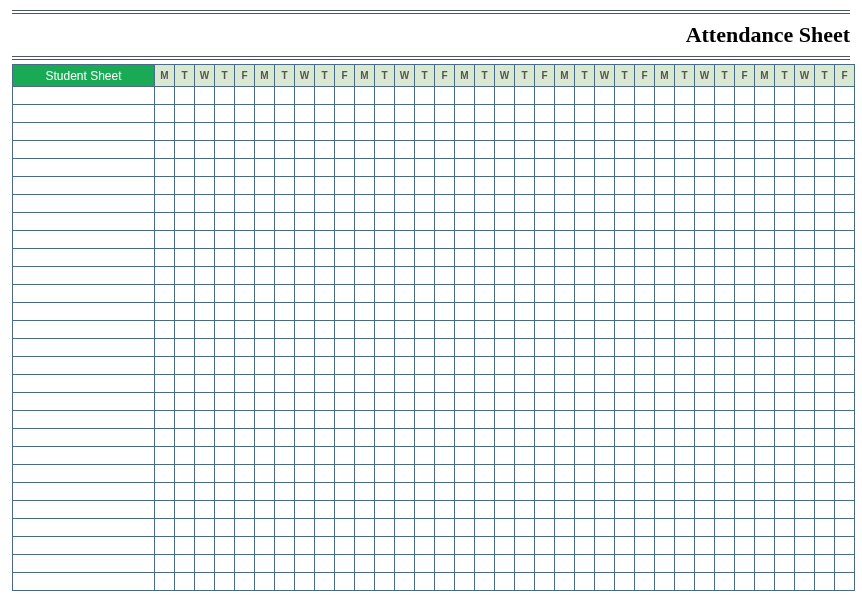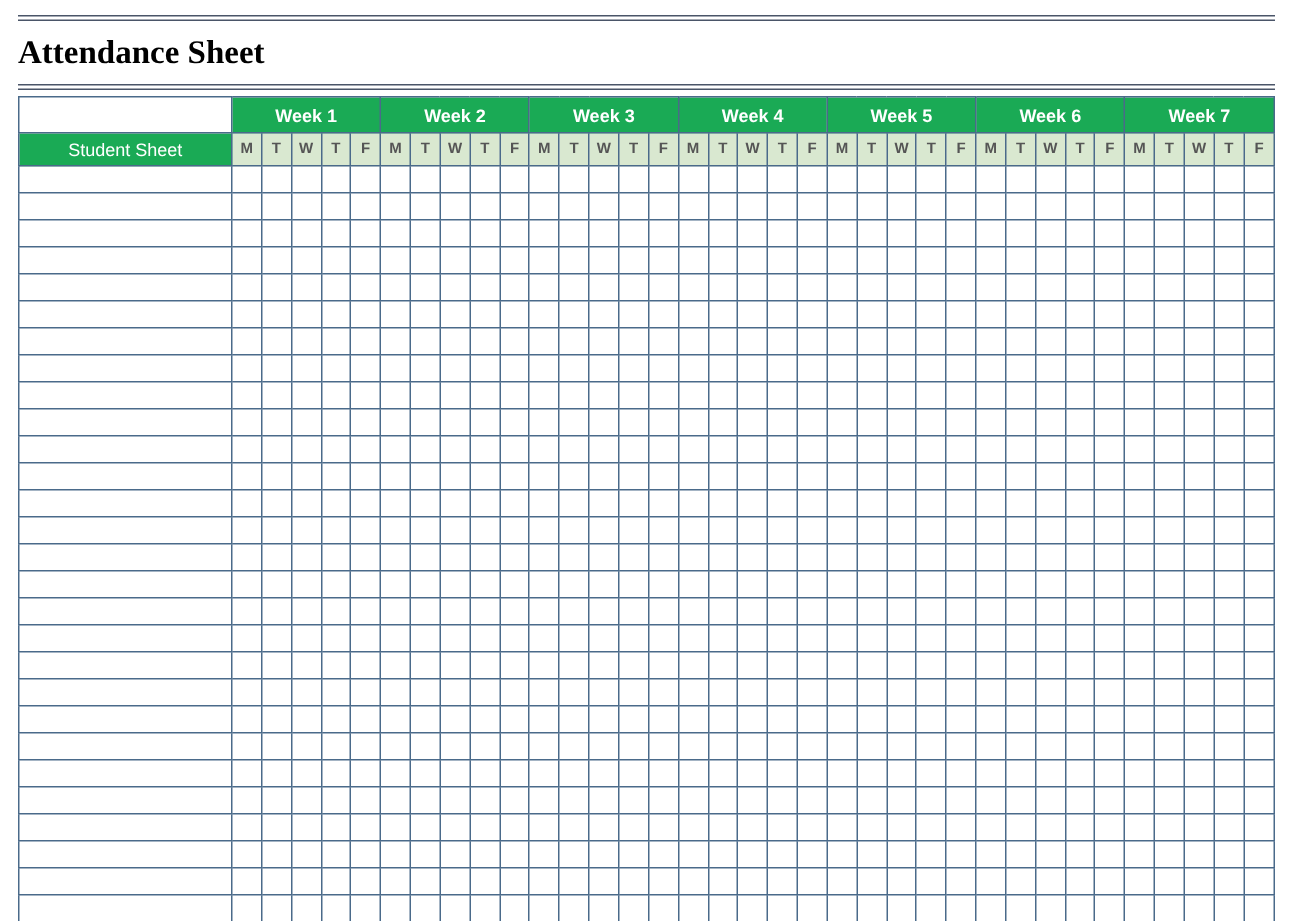--- a/index.html
+++ b/index.html
@@ -15,21 +15,21 @@
     .title-wrapper {
       border-top: 1px solid #4a5568;
       border-bottom: 1px solid #4a5568;
       padding: 2px 0;
       margin-bottom: 4px;
     }
     .title-inner {
       border-top: 1px solid #4a5568;
       border-bottom: 1px solid #4a5568;
       padding: 8px 0;
-      text-align: left;
+      text-align: right;
     }
     .title-inner h1 {
       font-size: 22px;
       font-weight: bold;
       color: #000;
     }
     .table-wrapper {
       width: 100%;
     }
     table {
@@ -123,30 +123,20 @@
         <col>
         <col>
         <col>
         <col>
         <col>
         <col>
         <col>
         <col>
       </colgroup>
     <thead>
-      <tr id="week-row">
-        <th class="corner-cell"></th>
-      <th class="week-header" colspan="5">Week 1</th>
-          <th class="week-header" colspan="5">Week 2</th>
-          <th class="week-header" colspan="5">Week 3</th>
-          <th class="week-header" colspan="5">Week 4</th>
-          <th class="week-header" colspan="5">Week 5</th>
-          <th class="week-header" colspan="5">Week 6</th>
-          <th class="week-header" colspan="5">Week 7</th>
-        </tr>
       <tr id="day-row">
         <th class="student-name-header">Student Sheet</th>
       <th class="day-header">M</th>
           <th class="day-header">T</th>
           <th class="day-header">W</th>
           <th class="day-header">T</th>
           <th class="day-header">F</th>
           <th class="day-header">M</th>
           <th class="day-header">T</th>
           <th class="day-header">W</th>

